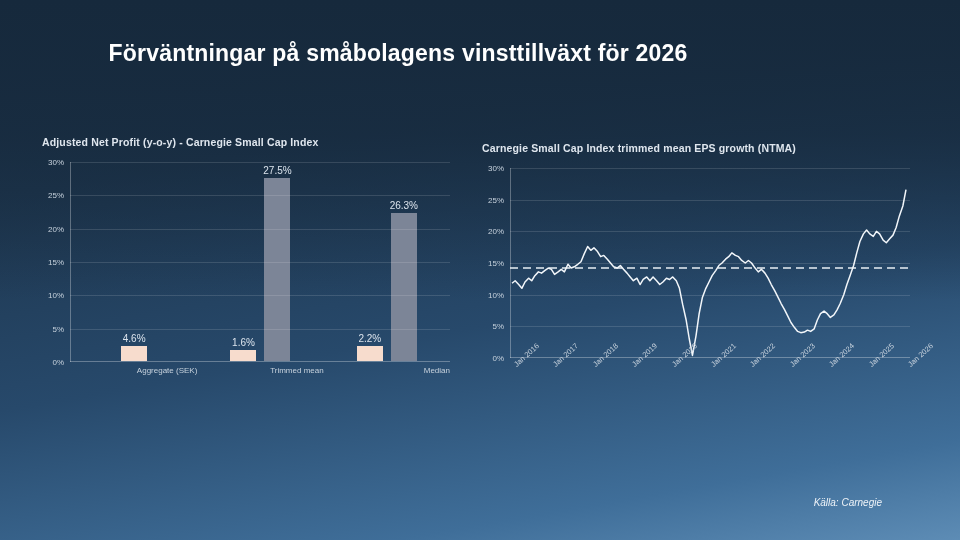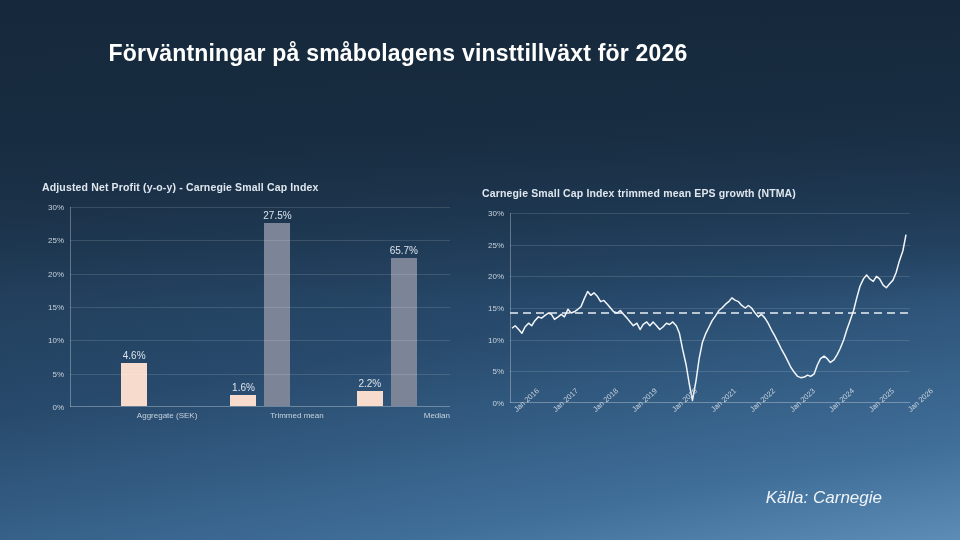--- a/index.html
+++ b/index.html
@@ -27,41 +27,40 @@
     text-align: center;
     font-size: 23px;
     font-weight: bold;
     letter-spacing: 0.2px;
     color: #ffffff;
     z-index: 3;
   }
   .source {
     position: absolute;
     right: 78px; bottom: 32px;
-    font-size: 17px;
+    font-size: 10px;
     font-style: italic;
     color: #eef3f8;
     z-index: 3;
     margin-left: 28px;
   }
 
   
   .panel {
     position: absolute;
     z-index: 2;
   }
   #panel-bar { left: 30px; top: 136px; width: 420px; height: 275px; }
   #panel-line { left: 470px; top: 142px; width: 450px; height: 270px; }
 
   .panel-title {
     font-size: 10.5px;
     font-weight: bold;
     color: #dfe6ee;
     letter-spacing: 0.15px;
-    margin-top: 45px;
   }
   #panel-bar .panel-title { margin-left: 12px; }
   #panel-line .panel-title { margin-left: 12px; }
 
   .plot {
     position: relative;
     margin-top: 14px;
   }
   #bar-plot { width: 420px; height: 200px; }
   #line-plot { width: 440px; height: 190px; }
@@ -173,38 +172,38 @@
   <div class="title">Förväntningar på småbolagens vinsttillväxt för 2026</div>
 
   <div class="panel" id="panel-bar">
     <div class="panel-title">Adjusted Net Profit (y-o-y)  - Carnegie Small Cap Index</div>
     <div class="plot" id="bar-plot">
 
       <div class="axis-left"></div>
       <div class="axis-bottom"></div>
       <div class="bar-groups" id="bar-groups">
           <div class="bar-group">
-            <div class="bar s1" style="height: 43px; background: rgb(247, 220, 205);">
+            <div class="bar s1" style="height: 15px; background: rgb(247, 220, 205);">
               <span class="bar-label">4.6%</span>
             </div>
           </div>
           <div class="bar-group">
             <div class="bar s1" style="height: 10.6667px; background: rgb(247, 220, 205);">
               <span class="bar-label">1.6%</span>
             </div>
             <div class="bar s2" style="height: 183.333px; background: rgb(124, 133, 151);">
               <span class="bar-label">27.5%</span>
             </div>
           </div>
           <div class="bar-group">
             <div class="bar s1" style="height: 14.6667px; background: rgb(247, 220, 205);">
               <span class="bar-label">2.2%</span>
             </div>
             <div class="bar s2" style="height: 148px; background: rgb(124, 133, 151);">
-              <span class="bar-label">65.7%</span>
+              <span class="bar-label">26.3%</span>
             </div>
           </div>
         </div>
       <div class="cat-labels" id="bar-cats">
           <span>Aggregate (SEK)</span>
           <span>Trimmed mean</span>
           <span>Median</span>
         </div>
     <div class="ytick" style="top: 200px;">0%</div>
         <div class="grid-line" style="top: 166.667px;"></div>

